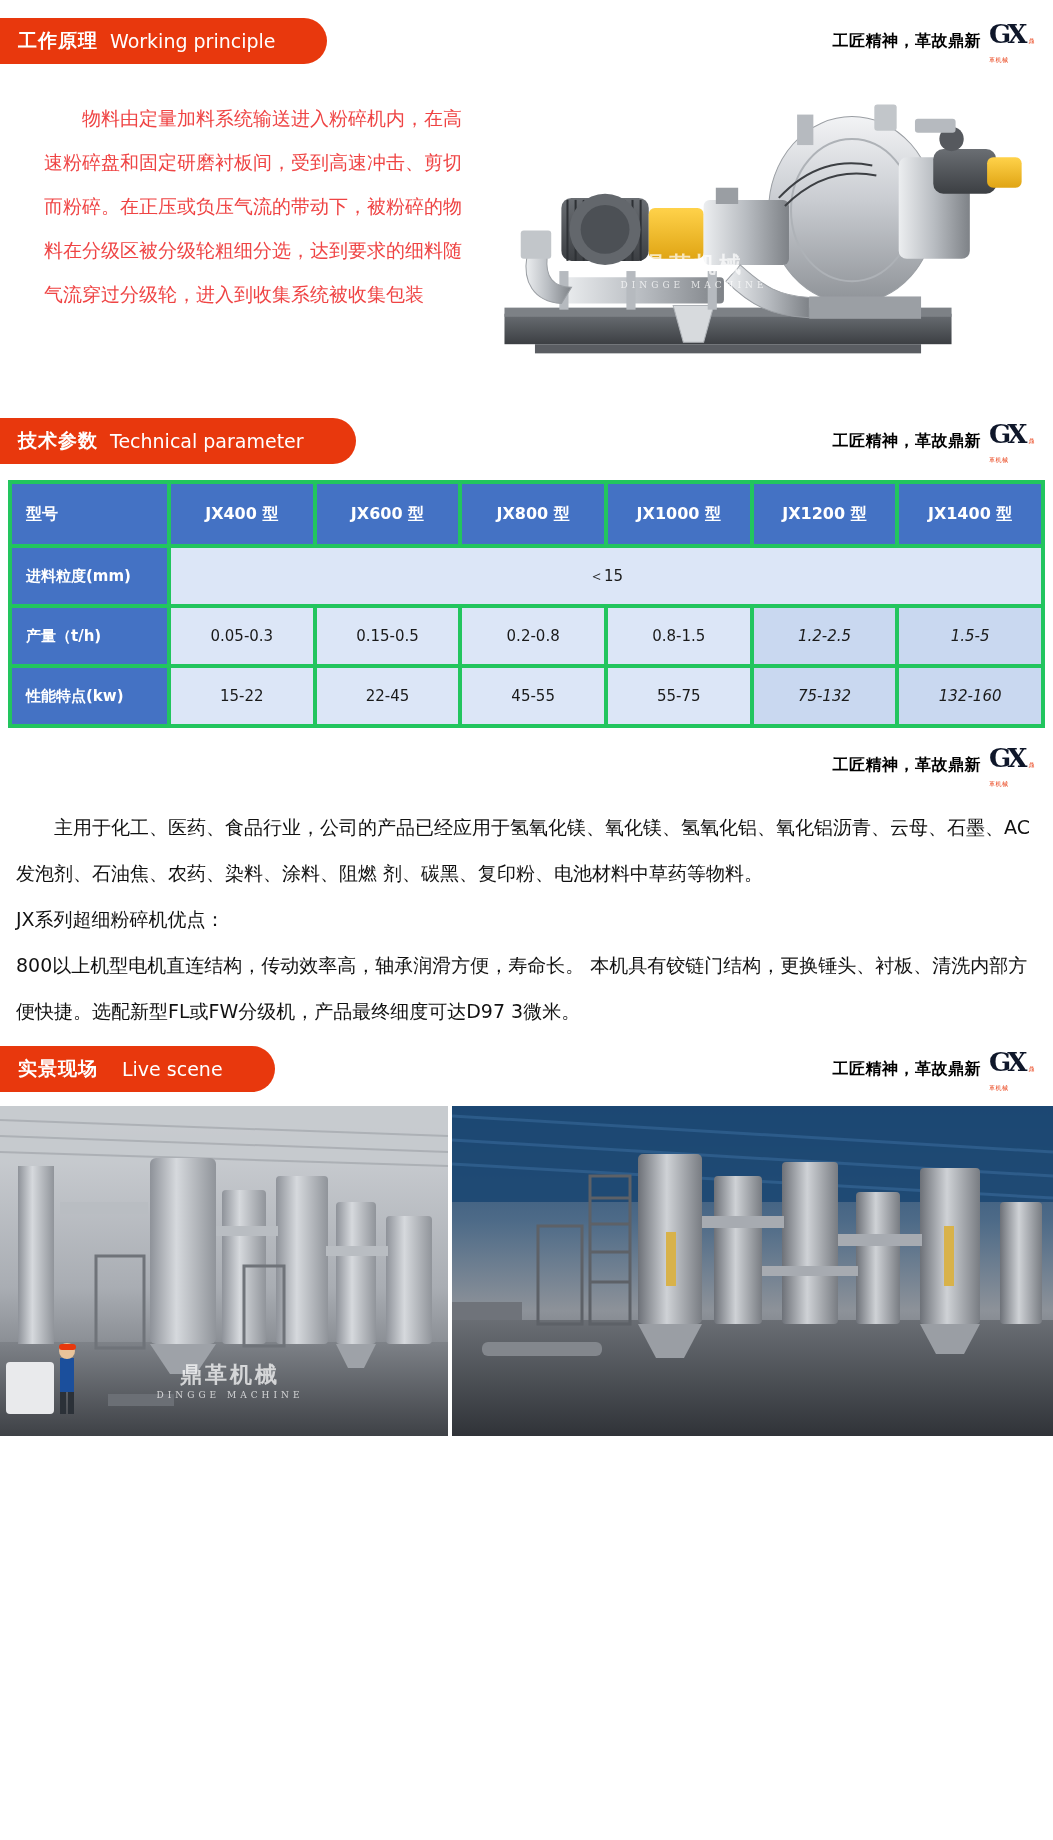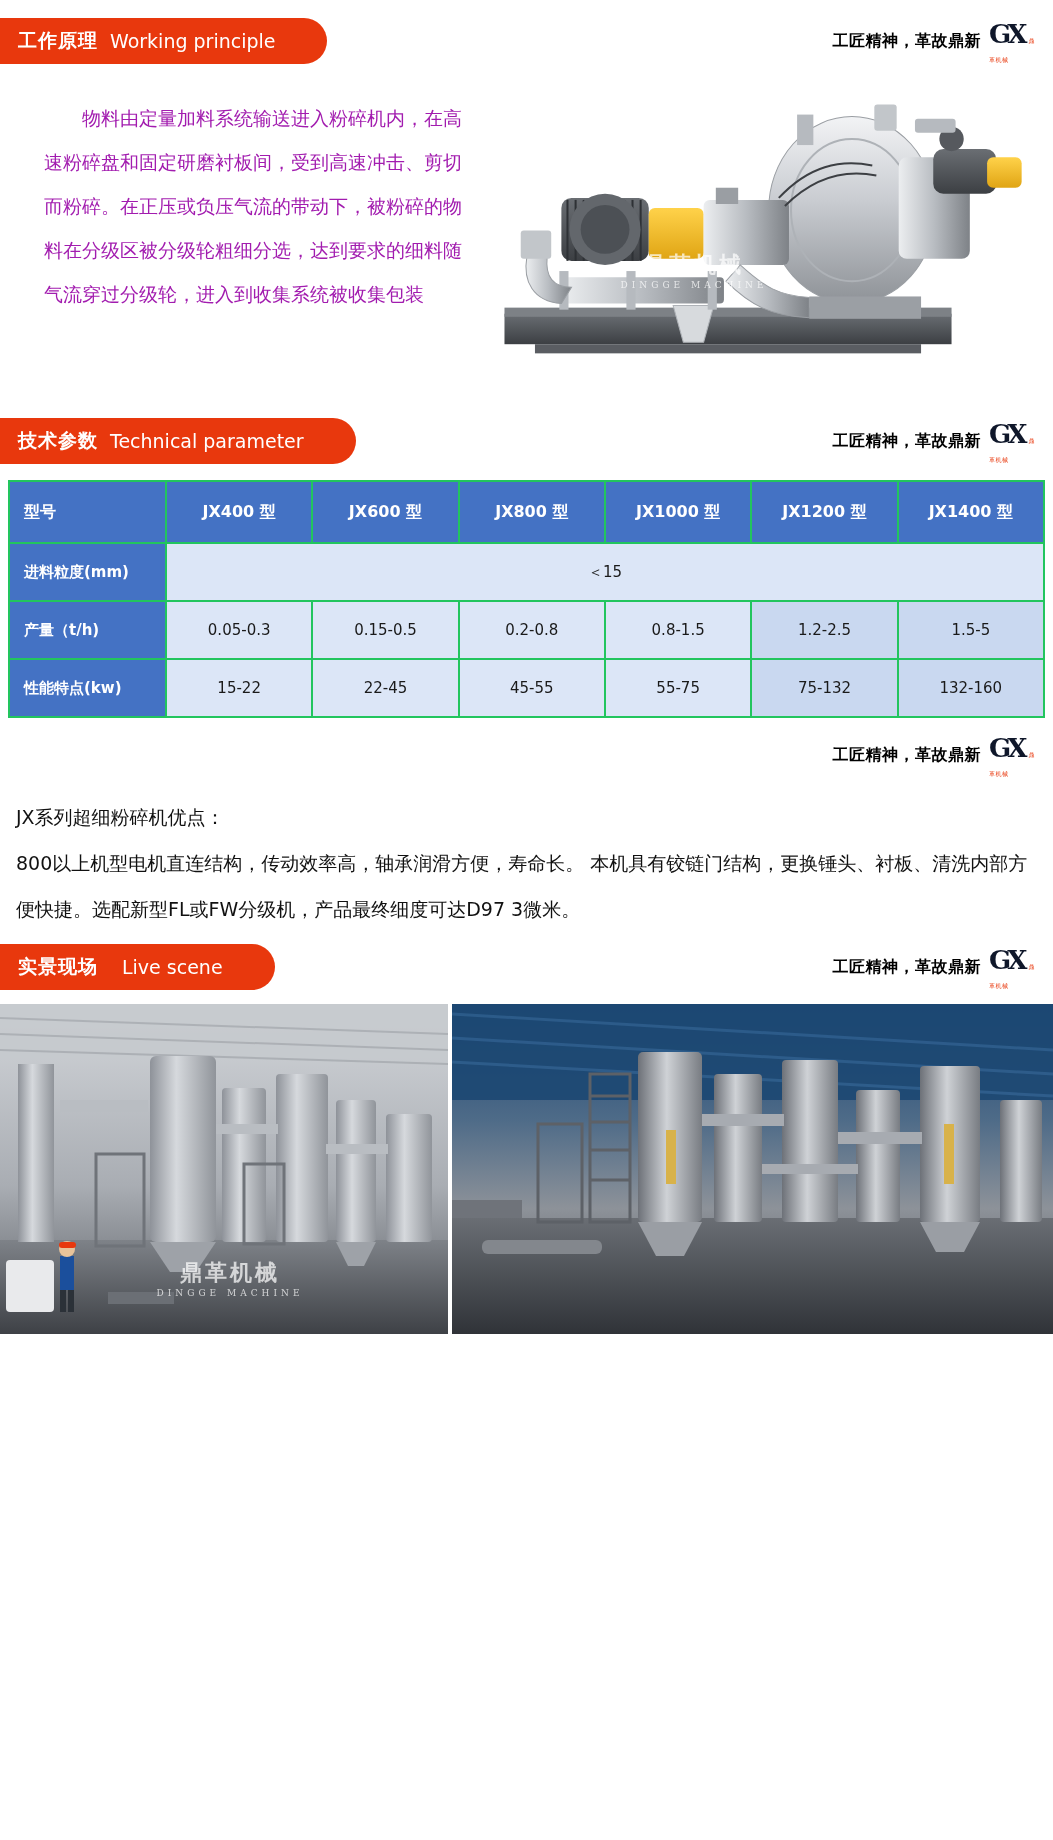--- a/index.html
+++ b/index.html
@@ -73,21 +73,21 @@
     align-items:flex-start;
     padding:14px 10px 0 10px;
     min-height:300px;
   }
   .principle .text{
     width:460px;
     padding:18px 0 0 34px;
     box-sizing:border-box;
     font-size:19px;
     line-height:44px;
-    color:#a21caf;
+    color:#ef4444;
     font-family:"DejaVu Sans","Liberation Sans",sans-serif;
   }
   .principle .text .indent{display:inline-block;width:38px;}
   .principle .photo{
     flex:1;
     height:290px;
     position:relative;
     margin-left:4px;
   }
 
@@ -106,21 +106,21 @@
 
   
   .tbl-wrap{padding:0 8px;margin-top:16px;}
   table.param{
     width:1037px;
     border-collapse:collapse;
     table-layout:fixed;
     font-size:15px;
   }
   table.param td,table.param th{
-    border:2px solid #22c55e;
+    border:4px solid #22c55e;
     text-align:center;
     vertical-align:middle;
     height:54px;
     font-weight:normal;
   }
   table.param thead th{
     background:#4472c4;
     color:#ffffff;
     font-size:16px;
     height:58px;
@@ -138,20 +138,21 @@
     padding-left:14px;
     font-weight:bold;
     font-size:15px;
   }
   table.param td.cell{
     background:#dce6f7;
     color:#1a1a1a;
   }
   table.param td.cell.alt{
     background:#c9d8f0;
+    font-style:italic;
   }
   table.param td.wide{
     background:#dce6f7;
   }
 
   
   .pec-body{
     padding:16px 22px 10px 16px;
     font-size:19px;
     line-height:46px;
@@ -339,20 +340,21 @@
     <div class="slogan">
       <span class="txt">工匠精神，革故鼎新</span>
       <span class="logo-mark">
         <span class="lg-top">GX</span>
         <span class="lg-bot">鼎革机械</span>
       </span>
     </div>
   </div>
 
   <div class="pec-body">
+    <p><span class="indent"></span><span>主用于化工、医药、食品行业，公司的产品已经应用于氢氧化镁、氧化镁、氢氧化铝、氧化铝沥青、云母、石墨、AC发泡剂、石油焦、农药、染料、涂料、阻燃 剂、碳黑、复印粉、电池材料中草药等物料。</span></p>
     <p>JX系列超细粉碎机优点：</p>
     <p>800以上机型电机直连结构，传动效率高，轴承润滑方便，寿命长。  本机具有铰链门结构，更换锤头、衬板、清洗内部方便快捷。选配新型FL或FW分级机，产品最终细度可达D97 3微米。</p>
   </div>
 
   <div class="sec-head" style="margin-top:2px;">
     <div class="ribbon">
       <span class="cn">实景现场</span>
       <span class="en" style="margin-left:24px;">Live scene</span>
     </div>
     <div class="slogan">

